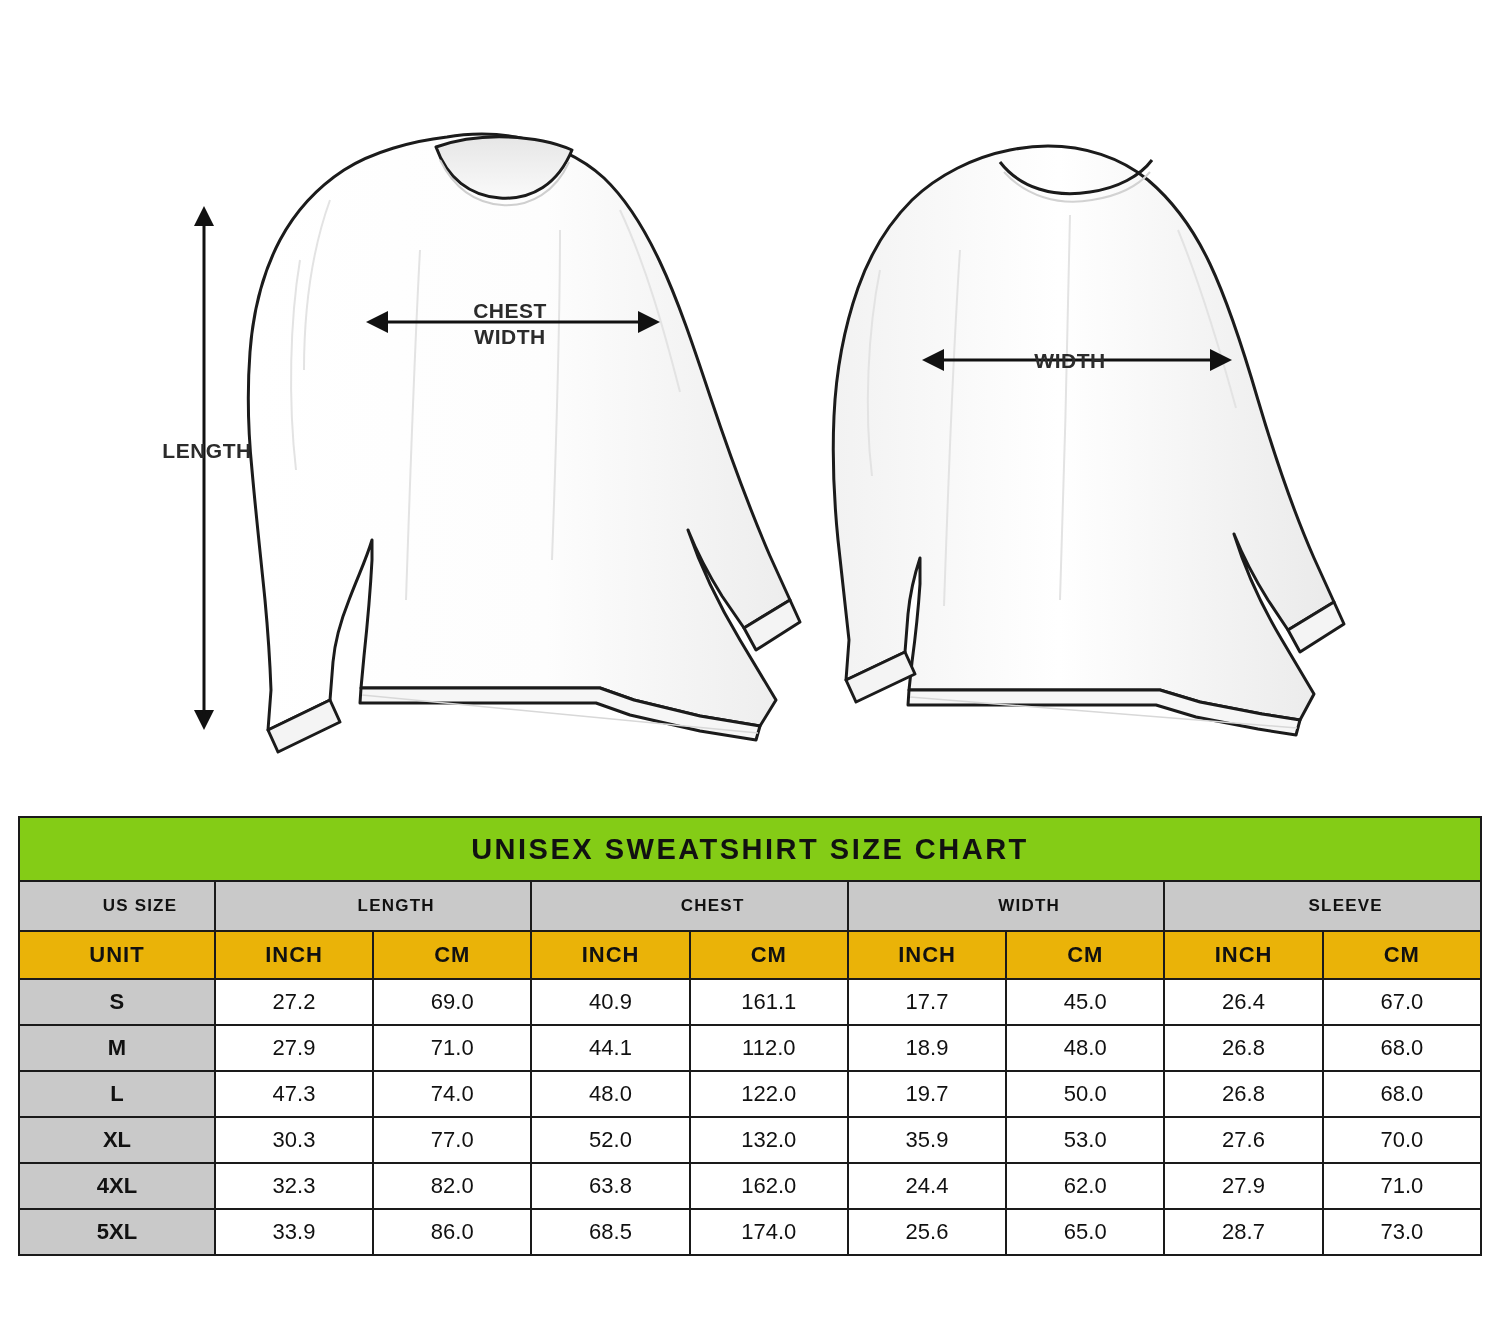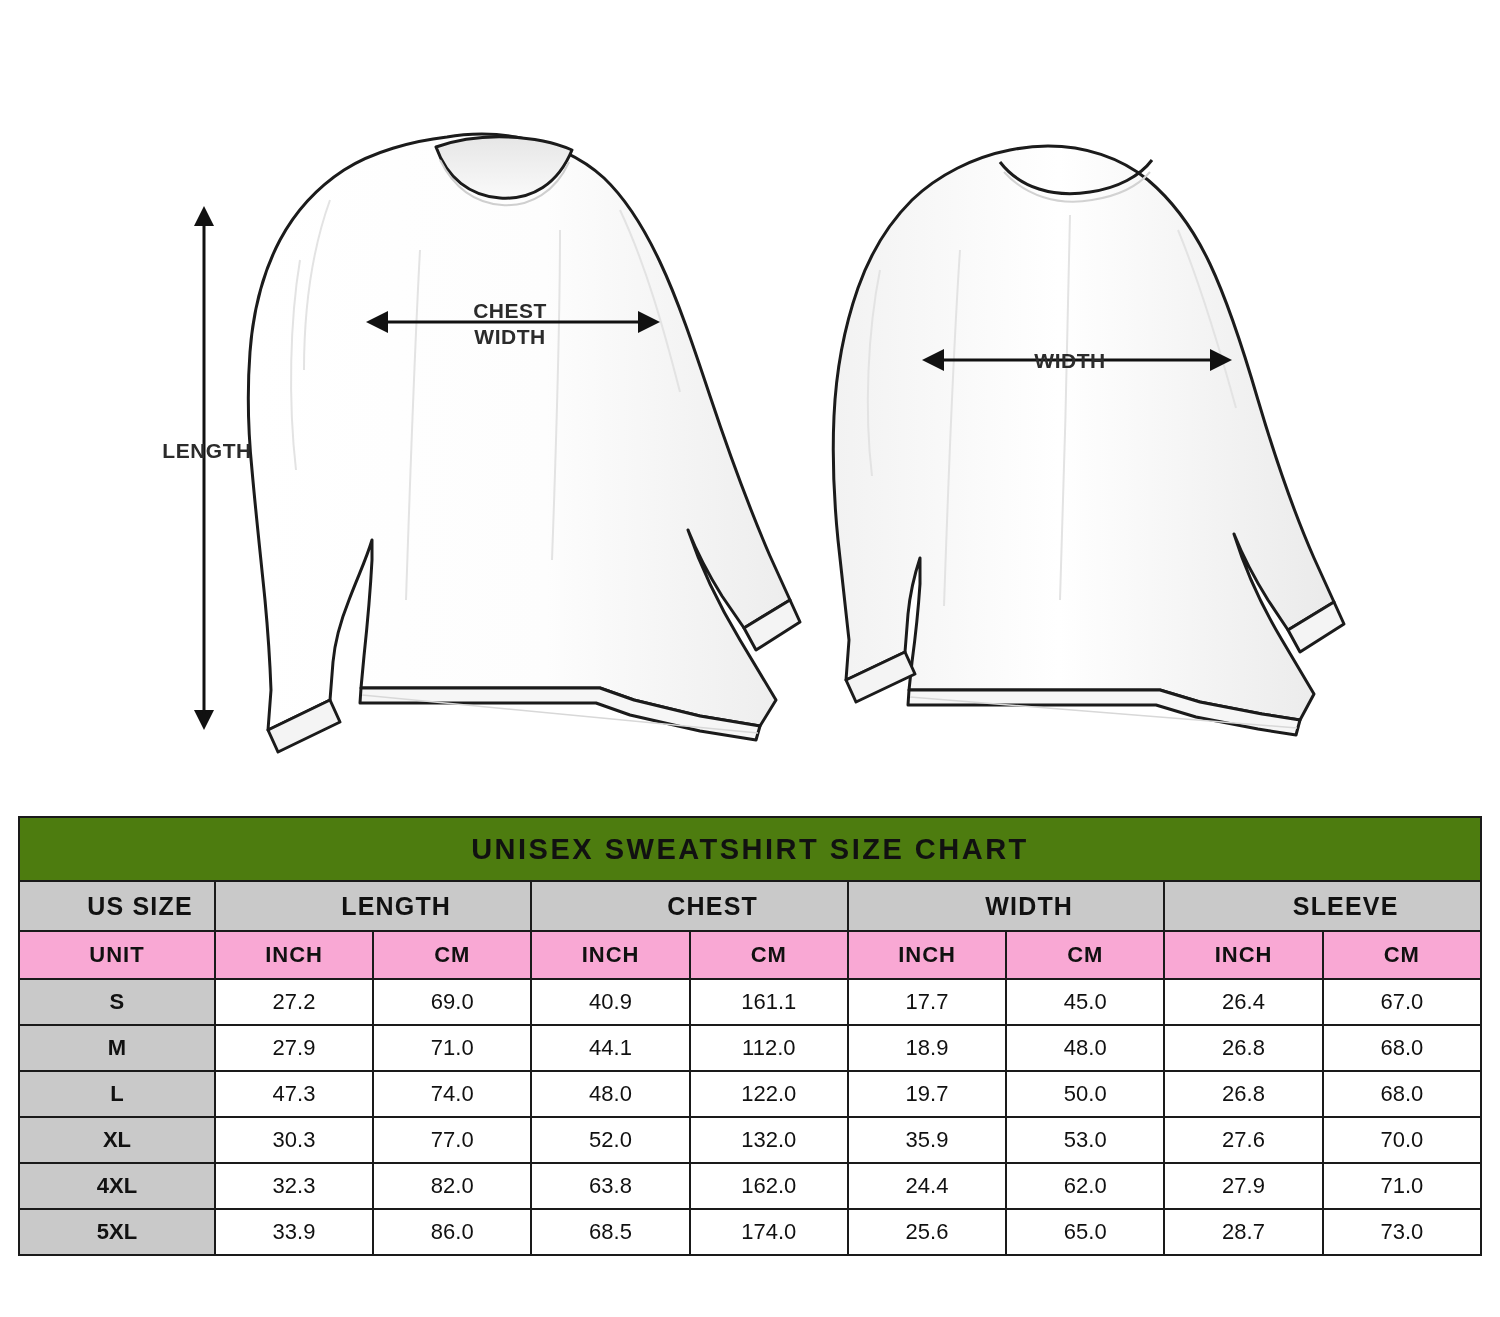--- a/index.html
+++ b/index.html
@@ -74,39 +74,39 @@
 
   table.size-chart th,
   table.size-chart td {
     border: 2px solid #1a1a1a;
     text-align: center;
     font-family: "Liberation Sans", sans-serif;
     color: #111111;
   }
 
   .chart-title {
-    background: #4d7c0f;
+    background: #84cc16;
     font-size: 29px;
     font-weight: bold;
     letter-spacing: 2.5px;
     height: 54px;
     padding: 4px 0;
   }
 
   .grp-head {
     background: #c9c9c9;
-    font-size: 25px;
+    font-size: 17px;
     font-weight: bold;
     letter-spacing: 1.2px;
     height: 46px;
     padding-left: 47px;
   }
 
   .unit-head {
-    background: #f9a8d4;
+    background: #eab308;
     font-size: 22px;
     font-weight: bold;
     letter-spacing: 1px;
     height: 44px;
   }
 
   td.size-cell {
     background: #c9c9c9;
     font-size: 22px;
     font-weight: bold;

